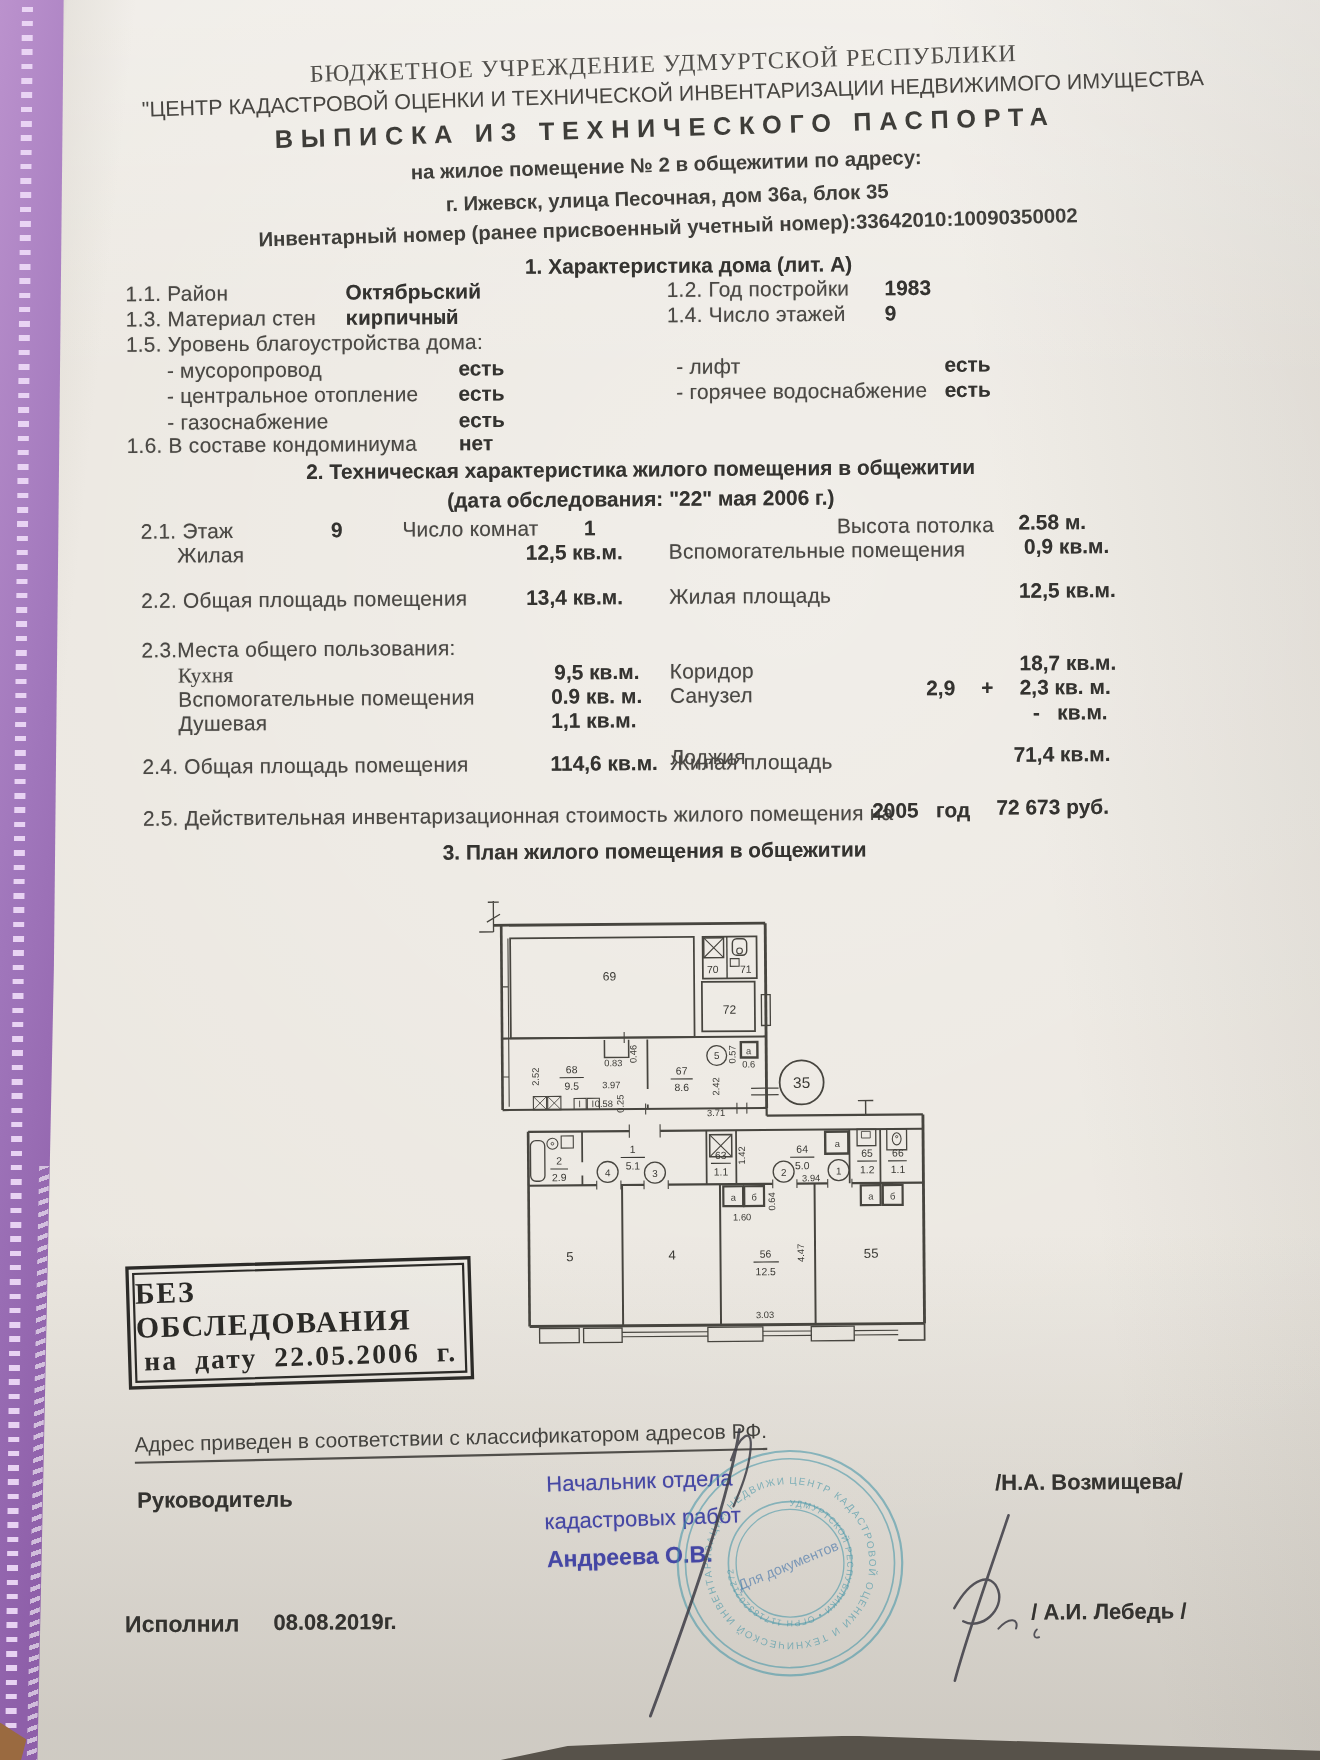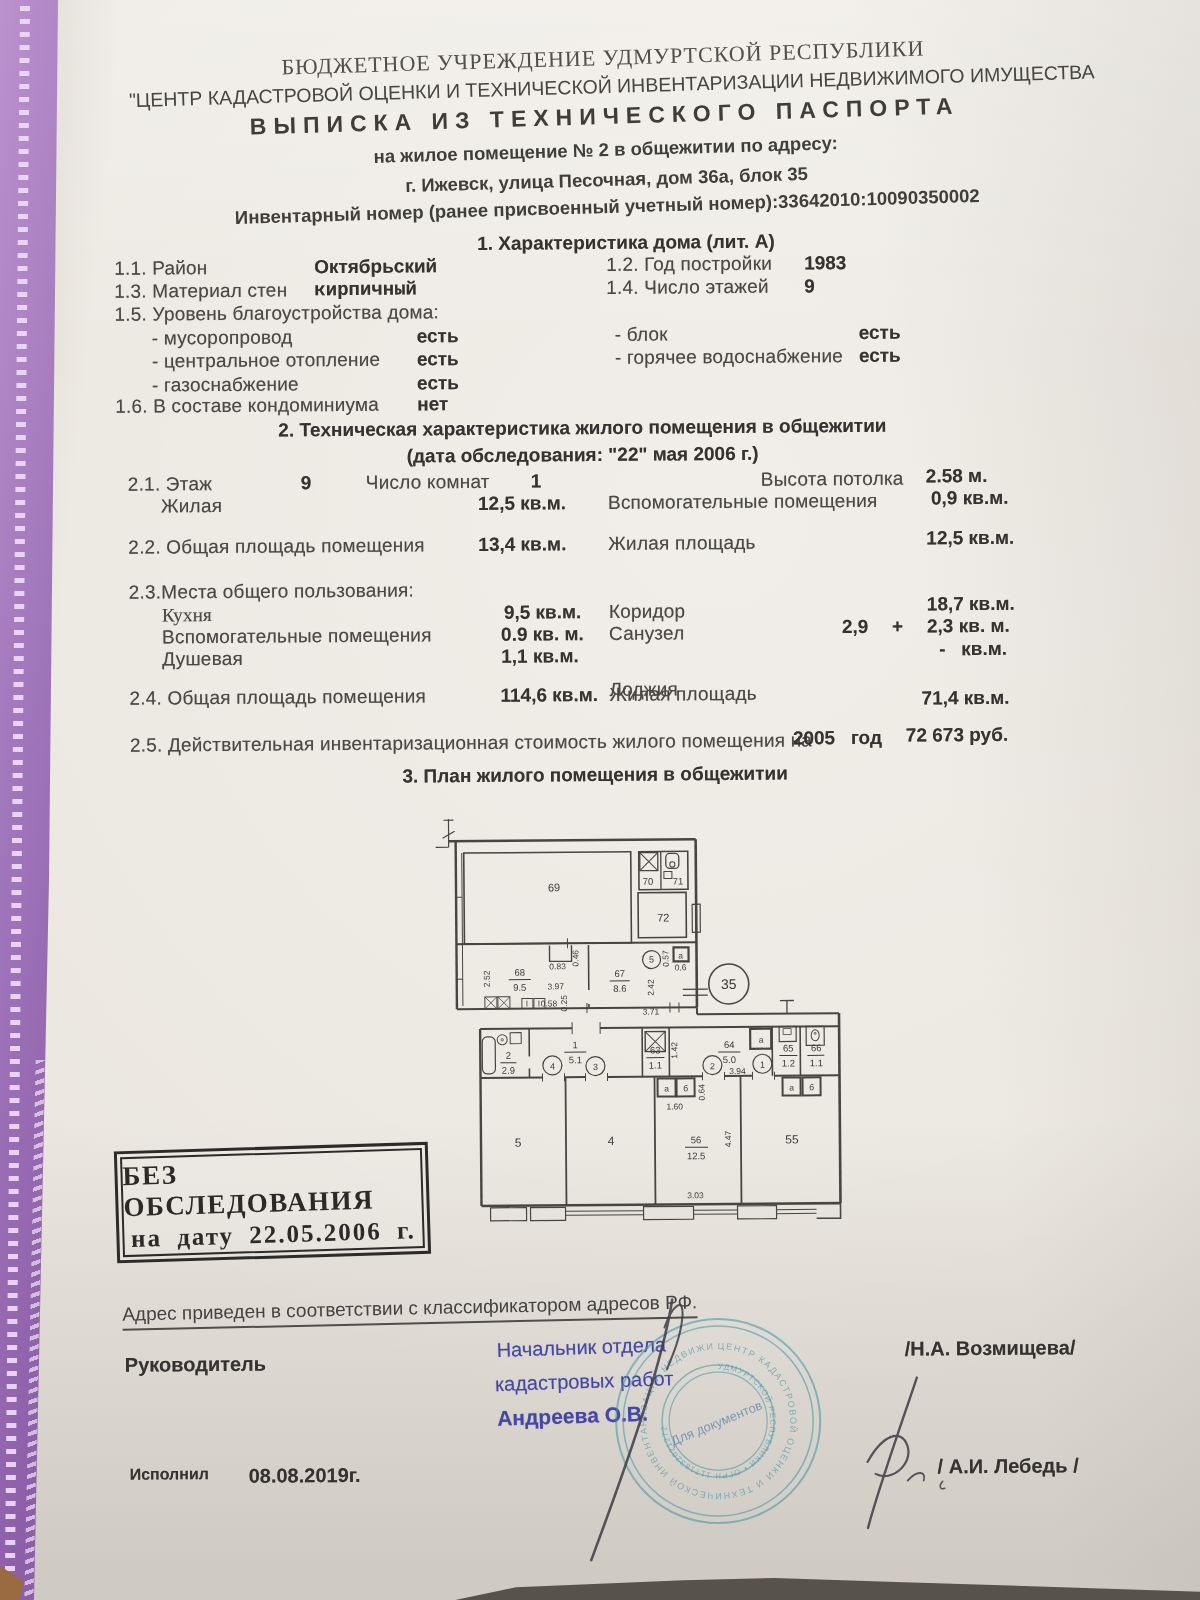--- a/index.html
+++ b/index.html
@@ -92,21 +92,21 @@
 
     <div class="abs lbl" style="left:118px;top:277px;">1.3. Материал стен</div>
     <div class="abs val" style="left:318px;top:277px;font-family:Liberation Mono, monospace;">кирпичный</div>
     <div class="abs lbl" style="left:610px;top:277px;">1.4. Число этажей</div>
     <div class="abs val" style="left:808px;top:277px;">9</div>
 
     <div class="abs lbl" style="left:118px;top:300px;">1.5. Уровень благоустройства дома:</div>
 
     <div class="abs lbl" style="left:155px;top:324px;">- мусоропровод</div>
     <div class="abs val" style="left:420px;top:324px;">есть</div>
-    <div class="abs lbl" style="left:618px;top:324px;">- блок</div>
+    <div class="abs lbl" style="left:618px;top:324px;">- лифт</div>
     <div class="abs val" style="left:862px;top:324px;">есть</div>
 
     <div class="abs lbl" style="left:155px;top:347px;">- центральное отопление</div>
     <div class="abs val" style="left:420px;top:347px;">есть</div>
     <div class="abs lbl" style="left:618px;top:347px;">- горячее водоснабжение</div>
     <div class="abs val" style="left:862px;top:347px;">есть</div>
 
     <div class="abs lbl" style="left:155px;top:371px;">- газоснабжение</div>
     <div class="abs val" style="left:420px;top:371px;">есть</div>
 
@@ -149,21 +149,21 @@
 
     <div class="abs lbl" style="left:163px;top:645px;">Душевая</div>
     <div class="abs val" style="left:502px;top:645px;">1,1  кв.м.</div>
     <div class="abs lbl" style="left:610px;top:645px;margin-top:34px;">Лоджия</div>
     <div class="abs val" style="left:940px;top:641px;">-</div>
     <div class="abs val" style="left:962px;top:641px;">кв.м.</div>
 
     <div class="abs lbl" style="left:130px;top:684px;">2.4. Общая площадь помещения</div>
     <div class="abs val" style="left:501px;top:684px;">114,6 кв.м.</div>
     <div class="abs lbl" style="left:610px;top:684px;">Жилая площадь</div>
-    <div class="abs val" style="left:922px;top:679px;margin-top:11px;">71,4 кв.м.</div>
+    <div class="abs val" style="left:922px;top:679px;">71,4 кв.м.</div>
 
     <div class="abs lbl" style="left:130px;top:731px;">2.5. Действительная инвентаризационная стоимость жилого помещения на</div>
     <div class="abs val" style="left:793px;top:729px;">2005</div>
     <div class="abs val" style="left:851px;top:729px;">год</div>
     <div class="abs val" style="left:906px;top:727px;">72 673 руб.</div>
 
     <div class="abs val ctr" style="left:0px;top:764px;width:1190px;">3. План жилого помещения в общежитии</div>
 
     <svg id="plan-svg" style="position:absolute;left:425px;top:806px;" width="470" height="420" viewBox="0 0 470 420">
       <g stroke="#47453f" fill="none" stroke-width="1.3">
@@ -344,21 +344,21 @@
     <div class="abs" id="address-note">Адрес приведен в соответствии с классификатором адресов РФ.</div>
 
     <div class="abs val" style="left:120px;top:1350px;font-size:20px;">Руководитель</div>
 
     <div class="abs sig-blue" style="left:492px;top:1336px;font-size:20px;transform:rotate(-1.5deg);">Начальник отдела</div>
     <div class="abs sig-blue" style="left:490px;top:1370px;font-size:20px;transform:rotate(-1.5deg);">кадастровых работ</div>
     <div class="abs sig-blue" style="left:492px;top:1404px;font-size:21px;font-weight:700;transform:rotate(-1.5deg);">Андреева О.В.</div>
 
     <div class="abs val" style="left:900px;top:1340px;font-size:20px;">/Н.А. Возмищева/</div>
 
-    <div class="abs val" style="left:124px;top:1462px;font-size:16px;">Исполнил</div>
+    <div class="abs val" style="left:108px;top:1462px;font-size:21px;">Исполнил</div>
     <div class="abs val" style="left:243px;top:1462px;font-size:20px;">08.08.2019г.</div>
     <div class="abs val" style="left:932px;top:1458px;font-size:20px;">/ А.И. Лебедь /</div>
 
     <svg id="stamp-svg" width="500" height="320" viewBox="0 0 500 320">
       <defs>
         <path id="ringPath" d="M 173 82 A 72 72 0 1 1 172.9 82"></path>
         <path id="ringPath2" d="M 173 102 A 52 52 0 1 1 172.9 102"></path>
       </defs>
       <g stroke="#3e93a6" fill="none" opacity="0.55">
         <circle cx="173" cy="154" r="102" stroke-width="2"></circle>

